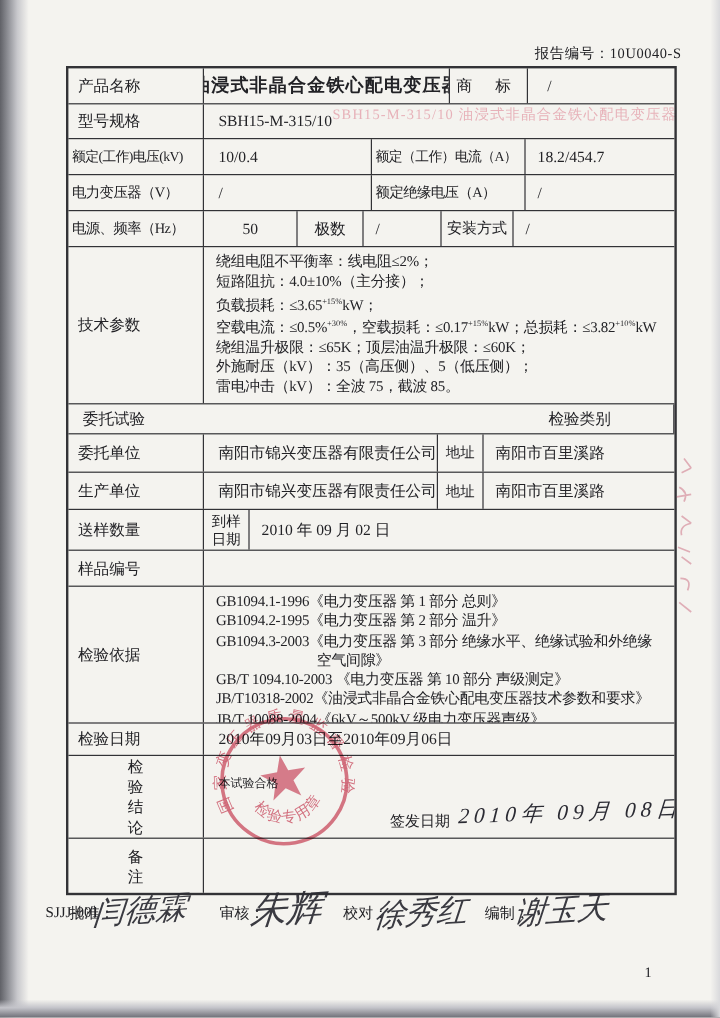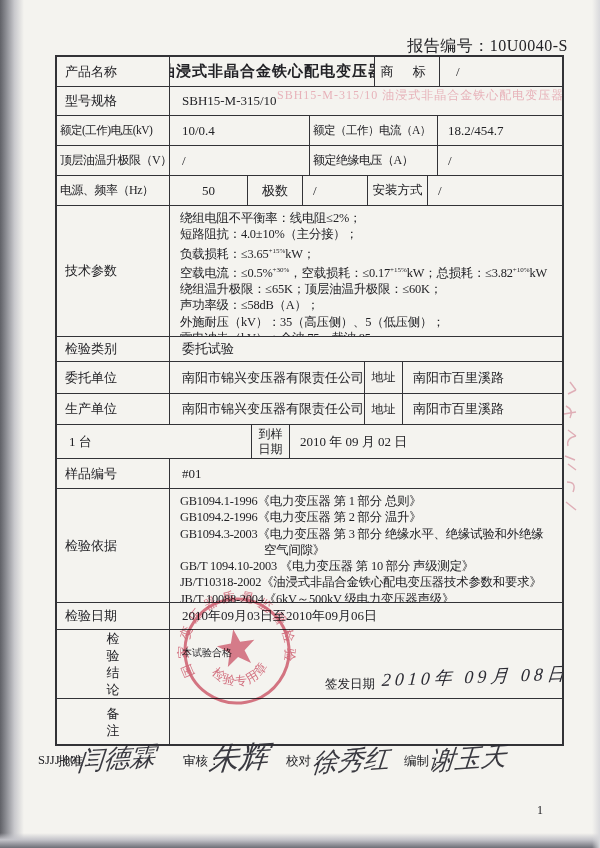--- a/index.html
+++ b/index.html
@@ -14,21 +14,21 @@
     background:linear-gradient(90deg,#606167 0%,#93949a 30%,#c8c8cc 60%,rgba(244,243,239,0) 100%);
   }
   .edge-bottom {
     position:absolute; left:0; bottom:0; width:100%; height:15px;
     background:linear-gradient(180deg,rgba(244,243,239,0) 0%,#c4c4ca 45%,#6e6f77 100%);
   }
   .edge-right {
     position:absolute; right:0; top:0; width:8px; height:100%;
     background:linear-gradient(270deg,#d9d9dc 0%,rgba(244,243,239,0) 100%);
   }
-  .report-no { position:absolute; top:36px; right:32px; font-size:16px; letter-spacing:0.5px; }
+  .report-no { position:absolute; top:36px; right:32px; font-size:12px; letter-spacing:0.5px; }
 
   .doc-table {
     position:absolute; left:55px; top:55px; width:509px;
     border:2px solid #323236; box-sizing:border-box;
   }
   .row { display:flex; border-bottom:1px solid #323236; box-sizing:border-box; }
   .row.last { border-bottom:none; }
   .cell {
     box-sizing:border-box; border-right:1px solid #323236;
     display:flex; align-items:center; padding:2px 8px;
@@ -91,21 +91,21 @@
     </div>
 
     <div class="row" style="height:30px">
       <div class="cell lbl small-lbl">额定(工作)电压(kV)</div>
       <div class="cell" style="width:140px;padding-left:12px">10/0.4</div>
       <div class="cell small-lbl" style="width:128px">额定（工作）电流（A）</div>
       <div class="cell flex1" style="padding-left:10px">18.2/454.7</div>
     </div>
 
     <div class="row" style="height:30px">
-      <div class="cell lbl small-lbl" style="font-size:12px">顶层油温升极限（V）</div>
+      <div class="cell lbl small-lbl" style="font-size:12px">电力变压器（V）</div>
       <div class="cell" style="width:140px;padding-left:12px">/</div>
       <div class="cell small-lbl" style="width:128px;font-size:12px">额定绝缘电压（A）</div>
       <div class="cell flex1" style="padding-left:10px">/</div>
     </div>
 
     <div class="row" style="height:30px">
       <div class="cell lbl small-lbl" style="font-size:12px">电源、频率（Hz）</div>
       <div class="cell center" style="width:78px">50</div>
       <div class="cell center" style="width:55px">极数</div>
       <div class="cell" style="width:65px;padding-left:10px">/</div>
@@ -114,62 +114,60 @@
     </div>
 
     <div class="row" style="height:131px">
       <div class="cell lbl">技术参数</div>
       <div class="cell flex1 block-cell">
           <div class="pline"><span>绕组电阻不平衡率：线电阻≤2%；</span></div>
           <div class="pline"><span>短路阻抗：4.0±10%（主分接）；</span></div>
           <div class="pline"><span>负载损耗：≤3.65</span><span class="sup">+15%</span><span>kW；</span></div>
           <div class="pline"><span>空载电流：≤0.5%</span><span class="sup">+30%</span><span>，空载损耗：≤0.17</span><span class="sup">+15%</span><span>kW；总损耗：≤3.82</span><span class="sup">+10%</span><span>kW</span></div>
           <div class="pline"><span>绕组温升极限：≤65K；顶层油温升极限：≤60K；</span></div>
-          <div class="pline"><span>声功率级：≤58dB（A）；</span></div>
           <div class="pline"><span>外施耐压（kV）：35（高压侧）、5（低压侧）；</span></div>
           <div class="pline"><span>雷电冲击（kV）：全波 75，截波 85。</span></div>
         </div>
     </div>
 
     <div class="row" style="height:25px">
+      <div class="cell flex1" style="padding-left:12px">委托试验</div>
       <div class="cell lbl">检验类别</div>
-      <div class="cell flex1" style="padding-left:12px">委托试验</div>
     </div>
 
     <div class="row" style="height:32px">
       <div class="cell lbl">委托单位</div>
       <div class="cell" style="width:195px;padding-left:12px">南阳市锦兴变压器有限责任公司</div>
       <div class="cell center addr-lbl" style="width:38px">地址</div>
       <div class="cell flex1" style="padding-left:10px">南阳市百里溪路</div>
     </div>
 
     <div class="row" style="height:31px">
       <div class="cell lbl">生产单位</div>
       <div class="cell" style="width:195px;padding-left:12px">南阳市锦兴变压器有限责任公司</div>
       <div class="cell center addr-lbl" style="width:38px">地址</div>
       <div class="cell flex1" style="padding-left:10px">南阳市百里溪路</div>
     </div>
 
     <div class="row" style="height:34px">
-      <div class="cell" style="width:195px;padding-left:12px">1 台</div>
+      <div class="cell lbl">送样数量</div>
       <div class="cell center pre addr-lbl" style="width:38px">到样
 日期</div>
       <div class="cell flex1" style="padding-left:10px">2010 年 09 月 02 日</div>
     </div>
 
     <div class="row" style="height:30px">
       <div class="cell lbl">样品编号</div>
-      <div class="cell flex1" style="padding-left:12px">#01</div>
     </div>
 
     <div class="row" style="height:114px">
       <div class="cell lbl">检验依据</div>
       <div class="cell flex1 block-cell">
           <div class="pline">GB1094.1-1996《电力变压器  第 1 部分  总则》</div>
-          <div class="pline">GB1094.2-1996《电力变压器  第 2 部分  温升》</div>
+          <div class="pline">GB1094.2-1995《电力变压器  第 2 部分  温升》</div>
           <div class="pline">GB1094.3-2003《电力变压器  第 3 部分  绝缘水平、绝缘试验和外绝缘</div>
           <div class="pline indent">空气间隙》</div>
           <div class="pline">GB/T 1094.10-2003 《电力变压器  第 10 部分  声级测定》</div>
           <div class="pline">JB/T10318-2002《油浸式非晶合金铁心配电变压器技术参数和要求》</div>
           <div class="pline">JB/T 10088-2004《6kV～500kV 级电力变压器声级》</div>
         </div>
     </div>
 
     <div class="row" style="height:27px">
       <div class="cell lbl">检验日期</div>

